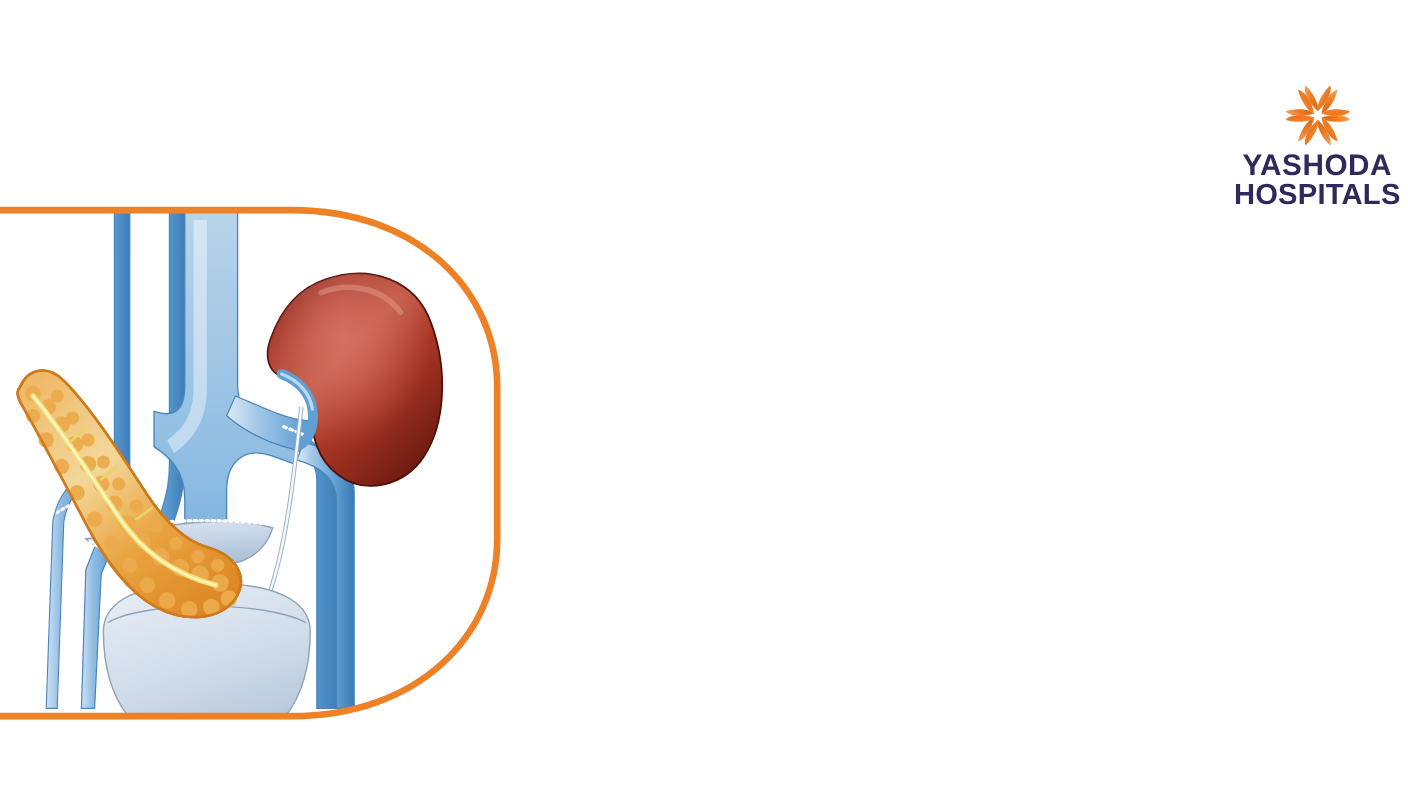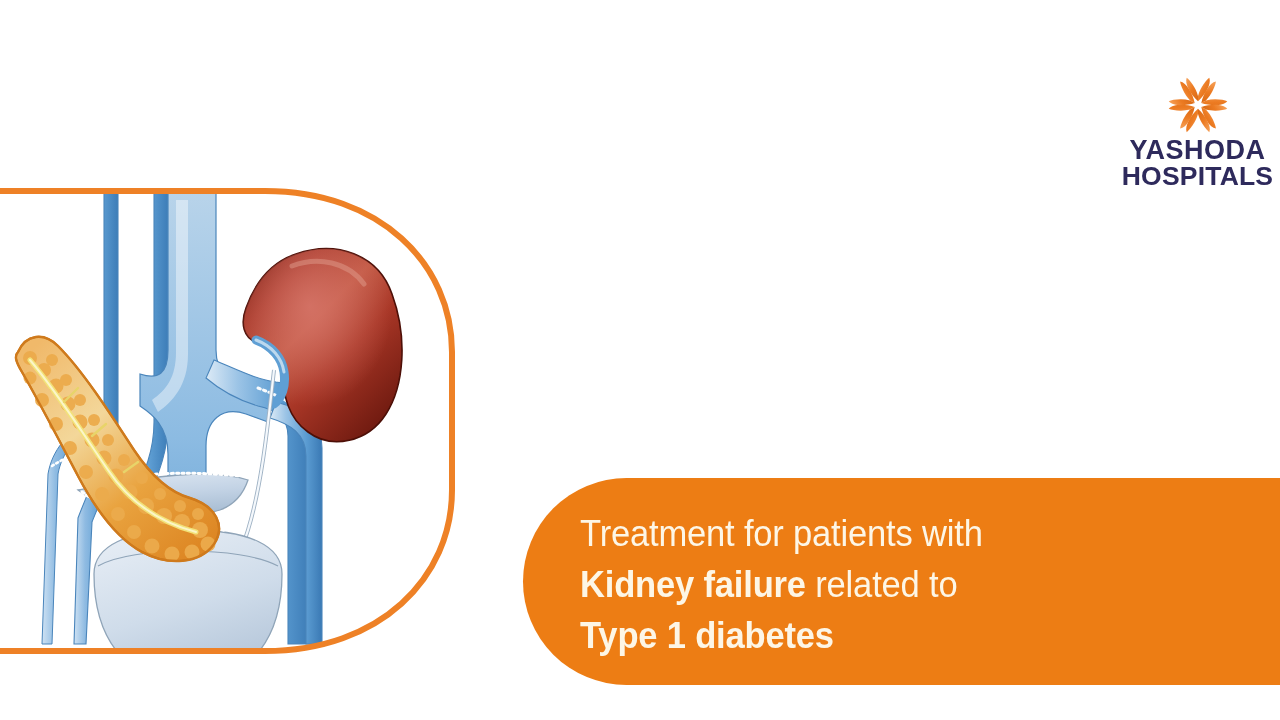--- a/index.html
+++ b/index.html
@@ -369,23 +369,14 @@
         </g>
       </g>
     </svg>
     <div id="logo-wordmark">
       <span class="logo-line">YASHODA</span>
       <span class="logo-line" id="logo-line-hospitals">HOSPITALS</span>
     </div>
   </div>
 
 
-  <div id="banner">
-    <div id="banner-text">
-      <span class="banner-line">Treatment for patients with</span>
-      <span class="banner-line">
-        <span class="banner-strong">Kidney failure</span><span> related to</span>
-      </span>
-      <span class="banner-line banner-strong">Type 1 diabetes</span>
-    </div>
-  </div>
 
 </div>
 
 </body></html>

